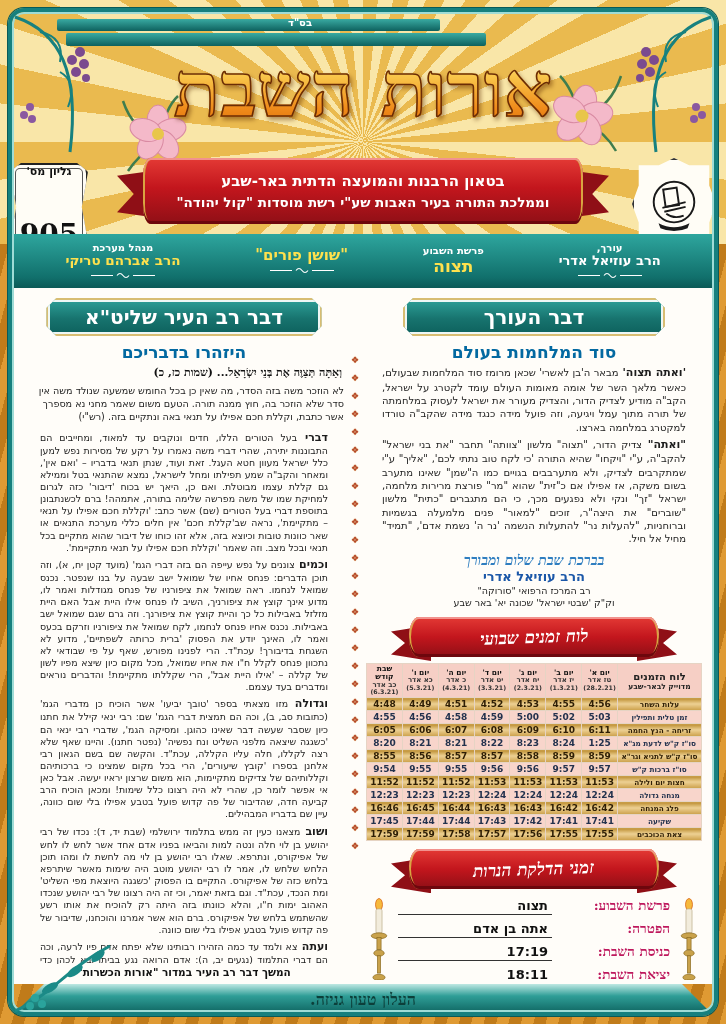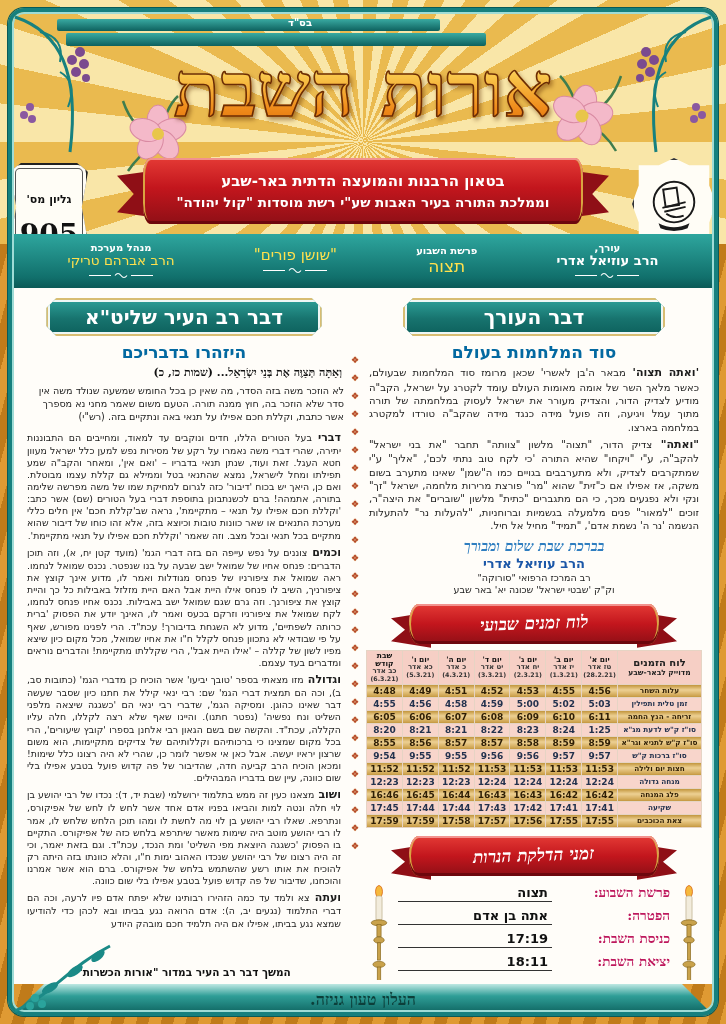--- a/index.html
+++ b/index.html
@@ -21,21 +21,21 @@
   .bsd{position:absolute;top:17px;left:288px;z-index:6;color:#fff;font-size:10px;font-weight:bold;}
   
   .title-wrap{position:absolute;top:52px;left:0;right:0;text-align:center;z-index:4;filter:drop-shadow(2px 3px 2px rgba(90,40,0,.45));}
   .title{font-family:"DejaVu Serif",serif;font-weight:bold;font-size:76px;line-height:1;
     background:linear-gradient(180deg,#fff3c4 0%,#f9c64a 35%,#ef8a1a 72%,#d96a08 100%);
     -webkit-background-clip:text;background-clip:text;color:transparent;-webkit-text-stroke:1.6px #6b2d05;}
   .flower{position:absolute;z-index:3;}
   .badge-issue{position:absolute;top:163px;right:638px;left:62px;width:74px;height:84px;z-index:6;
     background:#fffdf6;border:2px solid #222;border-radius:10px;box-shadow:inset 0 0 0 3px #fffdf6, inset 0 0 0 4px #555;
     clip-path:polygon(14% 0,86% 0,100% 10%,92% 50%,100% 90%,86% 100%,14% 100%,0 90%,8% 50%,0 10%);
-    display:flex;flex-direction:column;align-items:center;justify-content:flex-end;gap:15px;}
+    display:flex;flex-direction:column;align-items:center;justify-content:space-between;gap:15px;}
   .badge-issue .lbl{font-size:11px;font-weight:bold;color:#111;}
   .badge-issue .num{font-family:"DejaVu Serif",serif;font-size:28px;font-weight:bold;color:#111;line-height:1;}
   .logo-badge{position:absolute;top:158px;left:632px;width:80px;height:88px;z-index:6;background:#fffdf6;
     border:2px solid #333;display:flex;align-items:center;justify-content:center;
     clip-path:polygon(50% 0,68% 8%,92% 8%,92% 30%,100% 50%,92% 70%,92% 92%,68% 92%,50% 100%,32% 92%,8% 92%,8% 70%,0 50%,8% 30%,8% 8%,32% 8%);}
   .ribbon-main{position:absolute;top:158px;left:143px;width:440px;height:66px;z-index:5;}
   .ribbon-main .tail{position:absolute;top:10px;width:56px;height:52px;background:#8f0f16;}
   .ribbon-main .tail.r{right:-26px;clip-path:polygon(0 0,100% 15%,70% 50%,100% 85%,0 100%);}
   .ribbon-main .tail.l{left:-26px;clip-path:polygon(100% 0,0 15%,30% 50%,0 85%,100% 100%);}
   .ribbon-main .body{position:absolute;inset:0;background:linear-gradient(180deg,#e43a35 0%,#c3161d 45%,#8f0f16 100%);
@@ -43,39 +43,39 @@
     display:flex;flex-direction:column;align-items:center;justify-content:center;gap:4px;padding:4px 18px;box-sizing:border-box;}
   .ribbon-main .l1{color:#fff;font-weight:bold;font-size:15px;}
   .ribbon-main .l2{color:#fff;font-weight:bold;font-size:13.5px;}
   
   .masthead{position:absolute;top:234px;left:14px;right:14px;height:54px;z-index:6;
     background:linear-gradient(180deg,#2ea69e 0%,#11706c 80%,#0b5a57 100%);
     display:flex;flex-direction:row;align-items:center;justify-content:space-around;padding:0 14px;}
   .mh{display:flex;flex-direction:column;align-items:center;line-height:1.15;}
   .mh .small{color:#fff;font-size:10px;font-weight:bold;}
   .mh .name-w{color:#fff;font-size:13px;font-weight:bold;}
-  .mh .name-y{color:#ffe14d;font-size:13.5px;font-weight:normal;}
+  .mh .name-y{color:#ffe14d;font-size:13.5px;font-weight:bold;}
   .mh .name-y.big{font-size:17px;}
   .mh svg{margin-top:2px;}
   
   .content{position:absolute;top:288px;left:14px;right:14px;bottom:40px;background:#fffdf9;z-index:10;
     display:flex;flex-direction:row;padding:8px 10px 4px;box-sizing:border-box;gap:4px;}
   .col{flex:1;min-width:0;overflow:hidden;position:relative;}
   .col.right{flex:0 0 336px;}
   .divider{flex:0 0 14px;display:flex;flex-direction:column;align-items:center;justify-content:flex-start;gap:9px;padding-top:60px;overflow:hidden;}
   .divider span{color:#b5452c;font-size:9px;line-height:1;text-shadow:0 0 1px #d9a441;}
   .plaque{width:78%;margin:2px auto 6px;background:linear-gradient(180deg,#2fa39b 0%,#17736e 55%,#0c5f5b 100%);
     clip-path:polygon(10px 0,calc(100% - 10px) 0,100% 10px,100% calc(100% - 10px),calc(100% - 10px) 100%,10px 100%,0 calc(100% - 10px),0 10px);
     box-shadow:inset 0 0 0 2px #d8bd72, inset 0 0 0 4px #eef7f5;
     color:#fff;font-weight:bold;font-size:20px;text-align:center;padding:7px 4px;box-sizing:border-box;}
   .subtitle{color:#0369a1;font-weight:bold;font-size:17px;text-align:center;margin:2px 0 4px;}
   .verse{font-family:"DejaVu Serif",serif;font-weight:bold;font-size:11px;color:#111;margin:2px 2px 6px;}
   .intro{font-size:9.6px;line-height:1.34;color:#222;margin:0 0 7px;}
   .paras{font-size:9.4px;line-height:1.29;color:#1c1c1c;text-align:justify;}
-  .paras p{margin:0 3px 4px;}
+  .paras p{margin:0 16px 4px;}
   .paras b{font-size:11px;}
   .col.right .paras{font-size:10px;line-height:1.33;max-height:196px;}
   .sig{text-align:center;margin-top:6px;line-height:1.25;}
   .sig .script{font-family:"DejaVu Serif",serif;font-style:italic;font-weight:bold;color:#2f7ec0;font-size:14px;}
   .sig .name{color:#1b57a8;font-weight:bold;font-size:13px;}
   .sig .role{font-size:9.5px;color:#222;}
   .cont-line{position:absolute;bottom:2px;left:0;right:0;text-align:center;font-weight:bold;font-size:10.5px;color:#111;background:#fffdf9;padding-top:2px;}
   
   .ribbon-sm{position:relative;width:250px;height:40px;margin:8px auto 6px;}
   .ribbon-sm .tail{position:absolute;top:8px;width:40px;height:36px;background:#8f0f16;}

